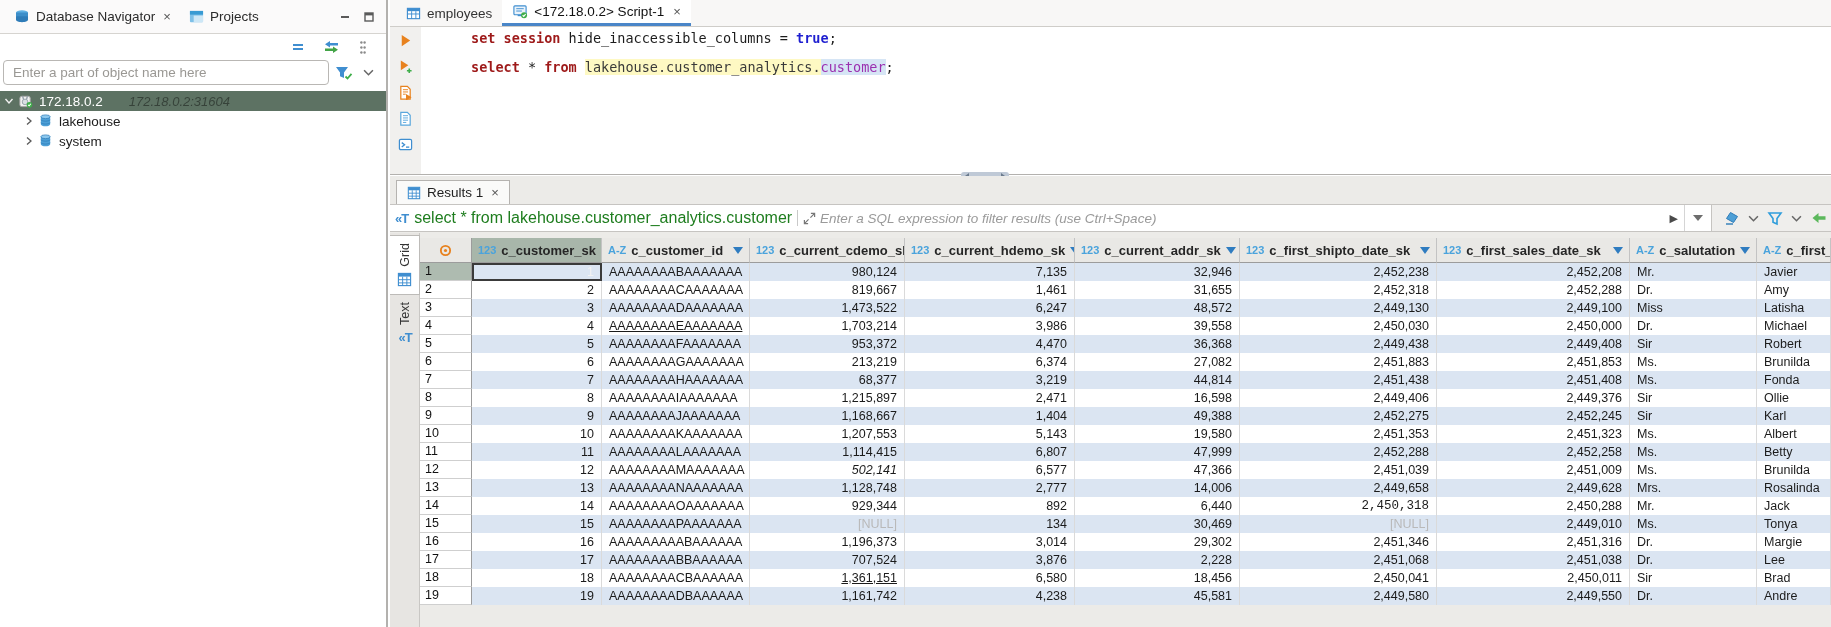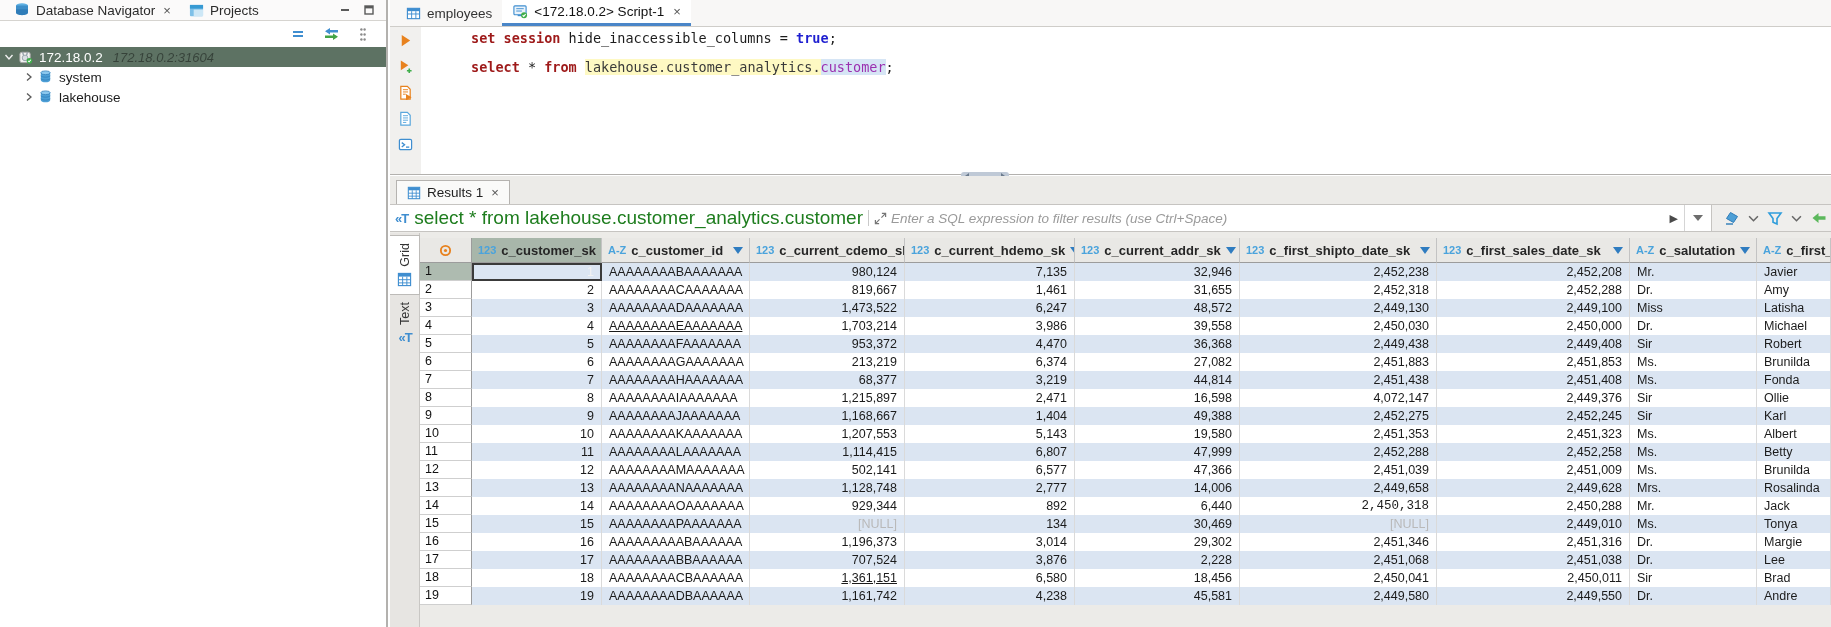--- a/index.html
+++ b/index.html
@@ -4,42 +4,42 @@
 <style>
   * { margin:0; padding:0; box-sizing:border-box; }
   html,body { width:1831px; height:627px; overflow:hidden; background:#fff;
               font-family:"Liberation Sans", sans-serif; font-size:13px; color:#1c1c1c; }
   svg { display:block; }
   #app { position:relative; width:1831px; height:627px; background:#fff; }
 
   
   #nav { position:absolute; left:0; top:0; width:388px; height:627px;
          background:#fff; border-right:2px solid #b3b1ae; }
-  .ptabs { display:flex; align-items:center; height:21px; background:#fbfafa;
+  .ptabs { display:flex; align-items:center; height:34px; background:#fbfafa;
            border-bottom:1px solid #d6d4d0; padding-left:6px; gap:2px; }
   .ptab { display:flex; align-items:center; gap:6px; padding:0 8px; height:25px;
           font-size:13.5px; color:#2b2b2b; cursor:default; }
   .ptab .x { color:#555; font-size:13px; margin-left:2px; }
   .winbtns { margin-left:auto; display:flex; gap:10px; padding-right:10px; }
   .winbtn { width:14px; height:14px; display:flex; align-items:center; justify-content:center; }
   .navtools { display:flex; justify-content:flex-end; align-items:center; gap:14px;
               height:24px; padding:2px 14px 0 0; }
   .tool { width:18px; height:16px; display:flex; align-items:center; justify-content:center; }
   .searchrow { display:flex; align-items:center; gap:6px; padding:2px 4px 4px 3px; }
   .searchrow input { flex:0 0 326px; height:25px; border:1px solid #b9b7b4; border-radius:4px;
                      padding:0 9px; font-size:13.5px; color:#333; outline:none;
                      font-family:"Liberation Sans", sans-serif; }
   .searchrow input::placeholder { color:#9a9894; }
   #tree { margin-top:2px; }
   .trow { display:flex; align-items:center; height:20px; font-size:13.5px; white-space:nowrap; }
   .trow.sel { background:#5d7263; color:#fff; }
   .trow .chev { width:12px; margin:0 3px 0 3px; display:flex; justify-content:center; }
   .trow.child { padding-left:20px; }
   .trow .ticon { width:16px; height:16px; margin-right:5px; }
-  .trow .detail { font-style:italic; color:rgba(0,0,0,0.42); margin-left:10px; font-size:13px; }
+  .trow .detail { font-style:italic; color:rgba(0,0,0,0.42); margin-left:26px; font-size:13px; }
 
   
   #editor { position:absolute; left:390px; top:0; width:1441px; height:175px;
             background:#fff; border-bottom:1px solid #b3b1ae; }
   .etabs { display:flex; align-items:flex-end; height:27px; background:#f8f7f6;
            border-bottom:1px solid #cfcdc9; padding-left:6px; }
   .etab { display:flex; align-items:center; gap:6px; height:26px; padding:0 10px;
           font-size:13.5px; color:#333; position:relative; }
   .etab.active { background:#fff; border-bottom:3px solid #4a86c8; color:#111; }
   .etab .x { color:#555; margin-left:3px; font-size:13px; }
@@ -63,21 +63,21 @@
 
   
   #results { position:absolute; left:390px; top:176px; width:1441px; height:451px; background:#ecebe8; }
   .rtabs { height:28px; display:flex; align-items:flex-end; padding-left:6px; }
   .rtab { display:flex; align-items:center; gap:6px; background:#fafaf9; border:1px solid #b5b3b0;
           border-bottom:none; height:24px; padding:0 10px; font-size:13.5px; color:#222; }
   .rtab .x { color:#555; font-size:13px; margin-left:2px; }
   .fbar { height:28px; background:#fff; border-top:1px solid #c6c4c1; border-bottom:1px solid #c6c4c1;
           display:flex; align-items:center; padding-left:5px; }
   .ft-ico { color:#3f8ed0; font-weight:bold; font-size:13px; margin-right:6px; letter-spacing:-1px; }
-  .fquery { color:#1e7d1e; font-size:19px; white-space:nowrap; }
+  .fquery { color:#1e7d1e; font-size:16px; white-space:nowrap; }
   .fsep { width:1px; height:16px; background:#c9c9c9; margin:0 5px; }
   .fplace { color:#9a9a9a; font-style:italic; font-size:13.5px; flex:1; margin-left:4px;
             white-space:nowrap; overflow:hidden; }
   .fapply { color:#4a4a4a; font-size:11px; padding:0 6px; }
   .fdropwrap { display:flex; align-items:center; gap:4px; border-left:1px solid #d5d5d5;
                padding:0 8px; height:100%; }
   .ftools { display:flex; align-items:center; gap:8px; background:#efeeec; height:100%;
             border-left:1px solid #c6c4c1; padding:0 4px 0 12px; }
   .chev8 { display:flex; }
 
@@ -175,20 +175,34 @@
             <circle cx="2.4" cy="2.5" r="1.2" fill="#8a8a8a"></circle>
             <circle cx="5.6" cy="2.5" r="1.2" fill="#8a8a8a"></circle>
             <circle cx="2.4" cy="7.5" r="1.2" fill="#8a8a8a"></circle>
             <circle cx="5.6" cy="7.5" r="1.2" fill="#8a8a8a"></circle>
             <circle cx="2.4" cy="12.5" r="1.2" fill="#8a8a8a"></circle>
             <circle cx="5.6" cy="12.5" r="1.2" fill="#8a8a8a"></circle>
           </svg>
       </span>
     </div>
 
+    <div class="searchrow">
+      <input type="text" placeholder="Enter a part of object name here" style="">
+      <span class="tool">
+        <svg width="18" height="16" viewBox="0 0 18 16">
+            <path d="M1 2h12L9 7.5V13l-4-1.8V7.5z" fill="#3f8ed0"></path>
+            <path d="M10.5 11.5l2 2 4-4.6" stroke="#3fae4a" stroke-width="1.8" fill="none"></path>
+          </svg>
+      </span>
+      <span class="tool">
+        <svg width="11" height="7" viewBox="0 0 10 6">
+            <path d="M1 1l4 4 4-4" stroke="#666" stroke-width="1.4" fill="none"></path>
+          </svg>
+      </span>
+    </div>
 
     <div id="tree">
         <div class="trow sel">
           <span class="chev">
             <svg width="10" height="8" viewBox="0 0 10 8">
               <path d="M1.5 2l3.5 4 3.5-4" stroke="#f0f0f0" stroke-width="1.4" fill="none"></path>
             </svg>
           </span>
           <span class="ticon">
             <svg width="15" height="15" viewBox="0 0 16 16">
@@ -208,36 +222,36 @@
               <path d="M2 1.5l4 3.5-4 3.5" stroke="#5a5a5a" stroke-width="1.3" fill="none"></path>
             </svg>
           </span>
           <span class="ticon">
             <svg width="15" height="15" viewBox="0 0 16 16">
               <path d="M3 4v8c0 1.3 2.2 2.2 5 2.2s5-.9 5-2.2V4" fill="#4d9fd6"></path>
               <ellipse cx="8" cy="4" rx="5" ry="2" fill="#8cc8ee" stroke="#2f7cb8" stroke-width=".8"></ellipse>
               <path d="M3 7.3c1 .9 2.9 1.4 5 1.4s4-.5 5-1.4M3 10.4c1 .9 2.9 1.4 5 1.4s4-.5 5-1.4" stroke="#2f7cb8" stroke-width=".8" fill="none"></path>
             </svg>
           </span>
-          <span>system</span>
+          <span>lakehouse</span>
         </div>
         <div class="trow child">
           <span class="chev">
             <svg width="8" height="10" viewBox="0 0 8 10">
               <path d="M2 1.5l4 3.5-4 3.5" stroke="#5a5a5a" stroke-width="1.3" fill="none"></path>
             </svg>
           </span>
           <span class="ticon">
             <svg width="15" height="15" viewBox="0 0 16 16">
               <path d="M3 4v8c0 1.3 2.2 2.2 5 2.2s5-.9 5-2.2V4" fill="#4d9fd6"></path>
               <ellipse cx="8" cy="4" rx="5" ry="2" fill="#8cc8ee" stroke="#2f7cb8" stroke-width=".8"></ellipse>
               <path d="M3 7.3c1 .9 2.9 1.4 5 1.4s4-.5 5-1.4M3 10.4c1 .9 2.9 1.4 5 1.4s4-.5 5-1.4" stroke="#2f7cb8" stroke-width=".8" fill="none"></path>
             </svg>
           </span>
-          <span>lakehouse</span>
+          <span>system</span>
         </div>
       </div>
   </aside>
 
   <section id="editor">
     <div class="etabs" id="etabs">
         <div class="etab">
           <span>
             <svg width="15" height="15" viewBox="0 0 16 16">
               <rect x="1.5" y="2.5" width="13" height="11" fill="#fff" stroke="#3f8ed0" stroke-width="1.2"></rect>
@@ -548,21 +562,21 @@
               <div class="cell" style="width: 127px;">Ms.</div>
               <div class="cell" style="width: 74px;">Fonda</div>
             </div>
             <div class="grow">
               <div class="rnum">8</div>
               <div class="cell r" style="width: 130px;">8</div>
               <div class="cell" style="width: 148px;">AAAAAAAAIAAAAAAA</div>
               <div class="cell r" style="width: 155px;">1,215,897</div>
               <div class="cell r" style="width: 170px;">2,471</div>
               <div class="cell r" style="width: 165px;">16,598</div>
-              <div class="cell r" style="width: 197px;">4,072,147</div>
+              <div class="cell r" style="width: 197px;">2,449,406</div>
               <div class="cell r" style="width: 193px;">2,449,376</div>
               <div class="cell" style="width: 127px;">Sir</div>
               <div class="cell" style="width: 74px;">Ollie</div>
             </div>
             <div class="grow alt">
               <div class="rnum">9</div>
               <div class="cell r" style="width: 130px;">9</div>
               <div class="cell" style="width: 148px;">AAAAAAAAJAAAAAAA</div>
               <div class="cell r" style="width: 155px;">1,168,667</div>
               <div class="cell r" style="width: 170px;">1,404</div>
@@ -593,21 +607,21 @@
               <div class="cell r" style="width: 165px;">47,999</div>
               <div class="cell r" style="width: 197px;">2,452,288</div>
               <div class="cell r" style="width: 193px;">2,452,258</div>
               <div class="cell" style="width: 127px;">Ms.</div>
               <div class="cell" style="width: 74px;">Betty</div>
             </div>
             <div class="grow">
               <div class="rnum">12</div>
               <div class="cell r" style="width: 130px;">12</div>
               <div class="cell" style="width: 148px;">AAAAAAAAMAAAAAAA</div>
-              <div class="cell r" style="width: 155px;">502,141</div>
+              <div class="cell r" style="width: 155px; font-style: italic;">502,141</div>
               <div class="cell r" style="width: 170px;">6,577</div>
               <div class="cell r" style="width: 165px;">47,366</div>
               <div class="cell r" style="width: 197px;">2,451,039</div>
               <div class="cell r" style="width: 193px;">2,451,009</div>
               <div class="cell" style="width: 127px;">Ms.</div>
               <div class="cell" style="width: 74px;">Brunilda</div>
             </div>
             <div class="grow alt">
               <div class="rnum">13</div>
               <div class="cell r" style="width: 130px;">13</div>

